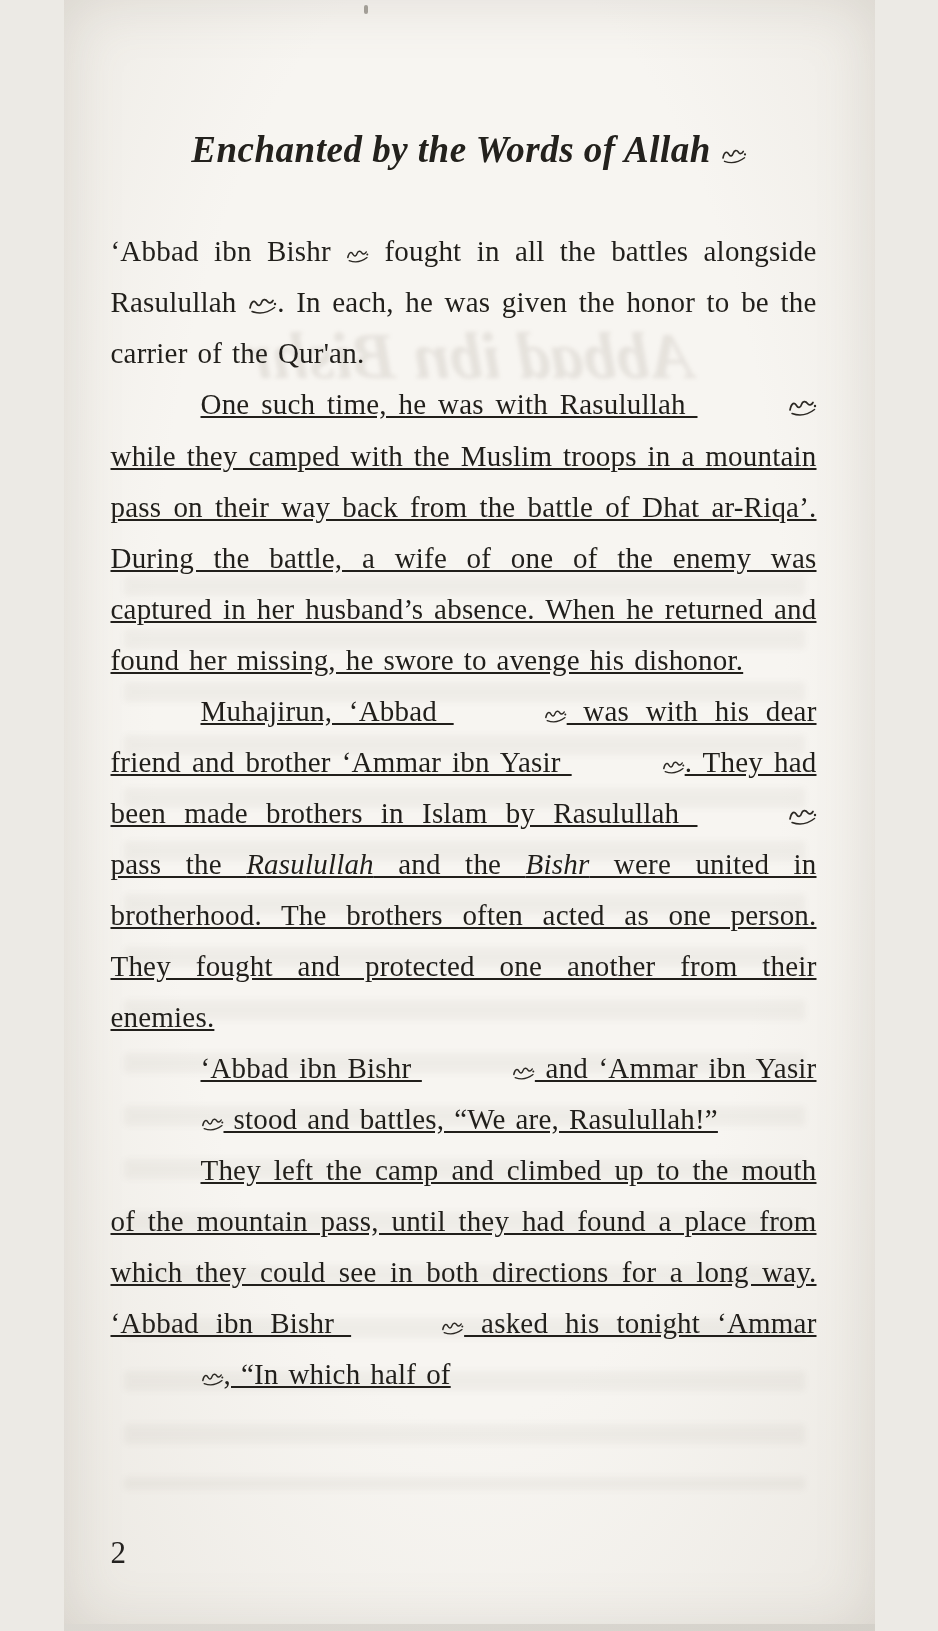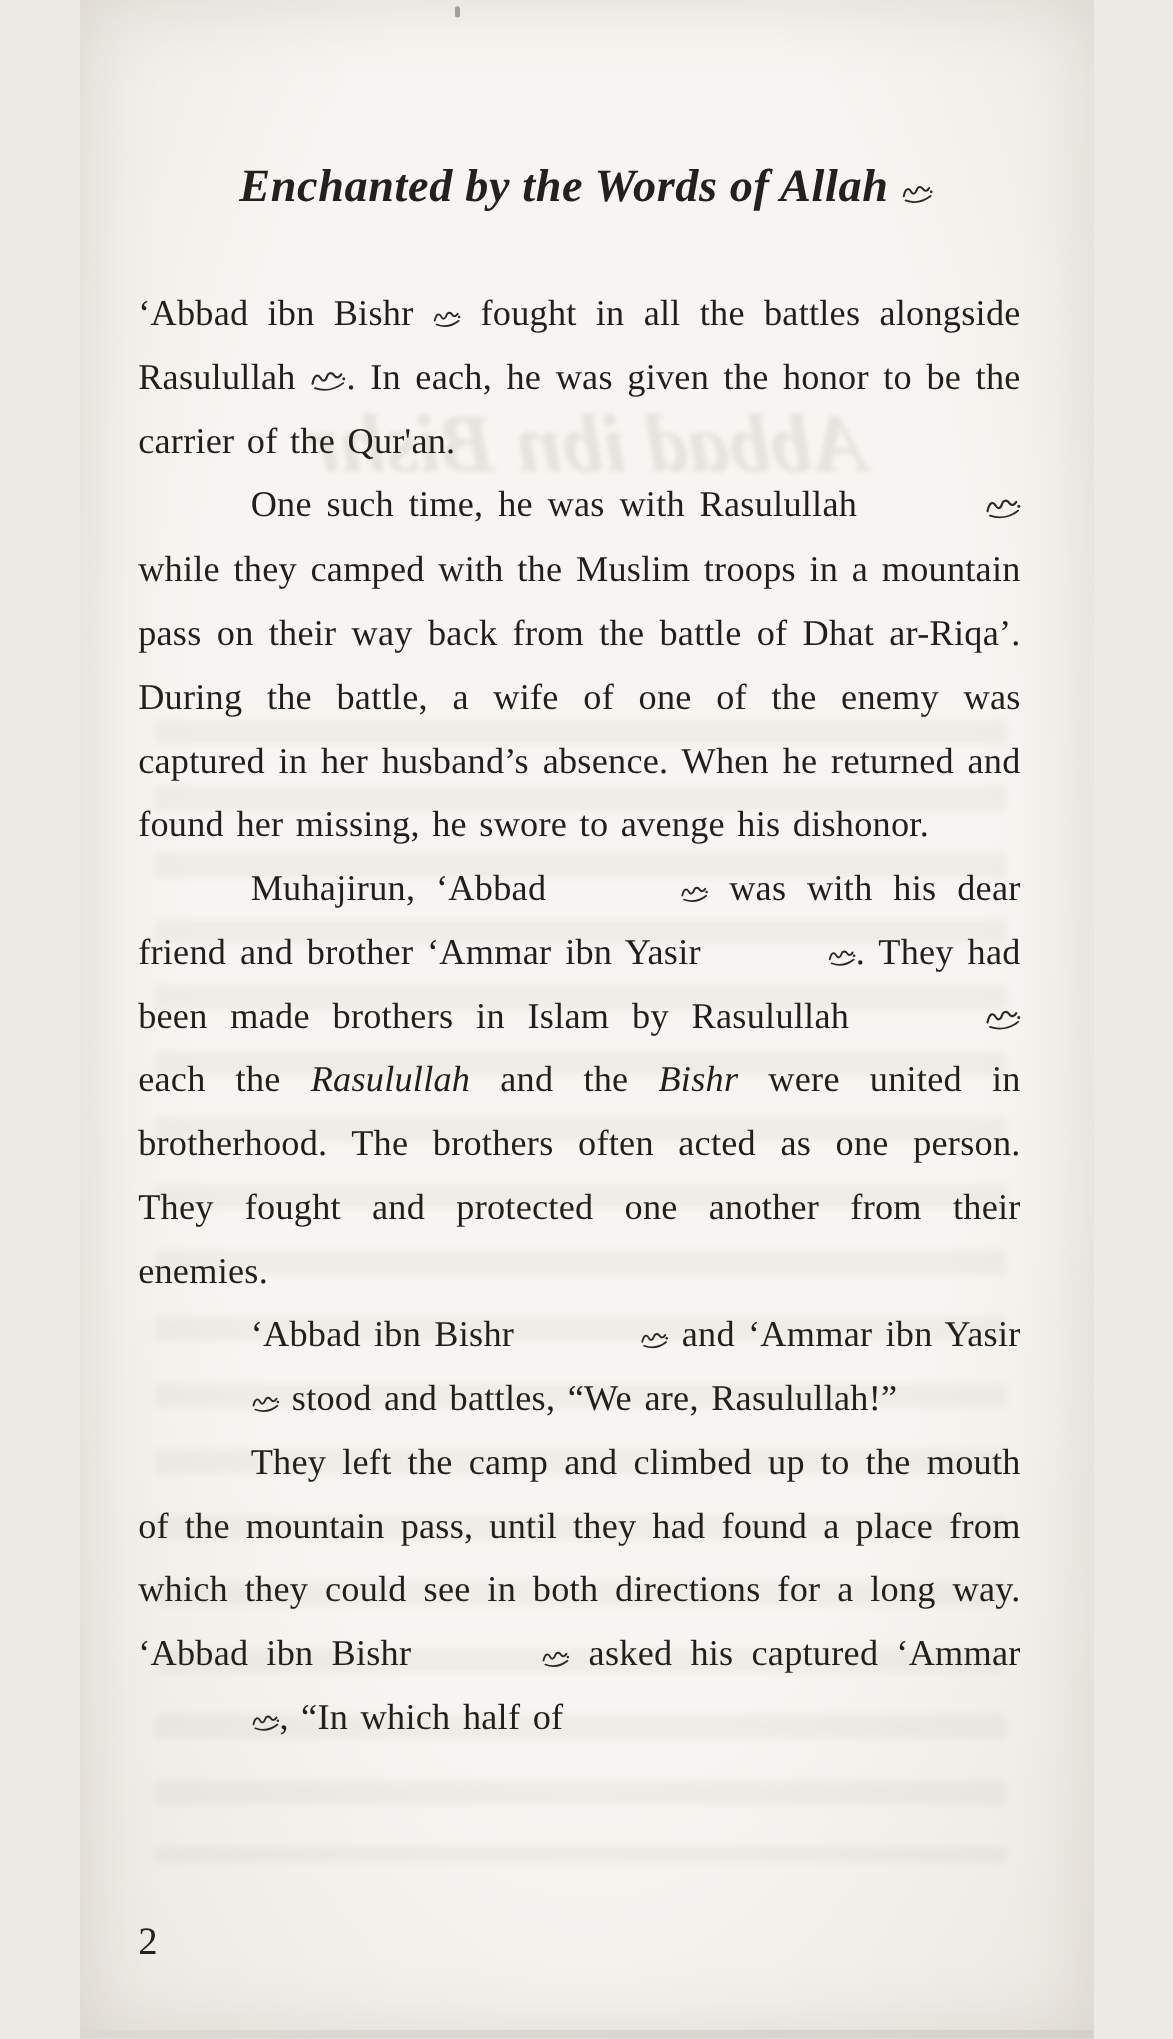--- a/index.html
+++ b/index.html
@@ -49,21 +49,21 @@
     position: relative;
     z-index: 2;
     padding: 54px 58px 0 47px;
     font-size: 29px;
     line-height: 1.76;
     text-align: justify;
     letter-spacing: 0.2px;
     word-spacing: 2.5px;
   }
   .para { margin: 0; }
-  .para.indent { text-indent: 90px; }
+  .para.indent { text-indent: 90px; text-decoration: underline; }
   .para em { font-style: italic; }
   .hon {
     display: inline-block;
     color: #2b2823;
     white-space: nowrap;
   }
   .hon-svg { display: inline-block; vertical-align: -2px; }
   .page-number {
     position: absolute;
     left: 47px;
@@ -139,35 +139,35 @@
             <path d="M3.2 12.6 C9 14.8 15.5 14 21 9.6" fill="none" stroke="currentColor" stroke-width="1.3" stroke-linecap="round"></path>
             <circle cx="21.3" cy="6.6" r="1" fill="currentColor"></circle>
           </svg></span><span> was with his dear friend and brother ‘Ammar ibn Yasir </span><span class="hon"><svg class="hon-svg" width="23" height="15" viewBox="0 0 23 15">
             <path d="M1.8 9.5 C3 3.8 5.5 3.4 7 6.3 C8.2 8.8 10.2 8.4 11 5.6 C11.9 2.7 14.3 2.4 15.8 4.8 C17 6.7 19 6.2 20.2 4" fill="none" stroke="currentColor" stroke-width="1.5" stroke-linecap="round"></path>
             <path d="M3.2 12.6 C9 14.8 15.5 14 21 9.6" fill="none" stroke="currentColor" stroke-width="1.3" stroke-linecap="round"></path>
             <circle cx="21.3" cy="6.6" r="1" fill="currentColor"></circle>
           </svg></span><span>. They had been made brothers in Islam by Rasulullah </span><span class="hon"><svg class="hon-svg" width="29" height="18" viewBox="0 0 29 18">
             <path d="M2 12 C3.5 4.5 6.5 4 8.5 7.5 C10 10.5 12.5 10 13.5 6.5 C14.5 3 17.5 2.5 19.5 5.5 C21 7.8 23.5 7.2 25 4.5" fill="none" stroke="currentColor" stroke-width="1.7" stroke-linecap="round"></path>
             <path d="M4 15.5 C11 18 19.5 17 26.5 11.5" fill="none" stroke="currentColor" stroke-width="1.5" stroke-linecap="round"></path>
             <circle cx="27" cy="8" r="1.2" fill="currentColor"></circle>
-          </svg></span><span> each the </span><em>Rasulullah</em><span> and the </span><em>Bishr</em><span> were united in brotherhood.  The brothers often acted as one person. They fought and protected one another from their enemies.</span></p>
+          </svg></span><span> pass the </span><em>Rasulullah</em><span> and the </span><em>Bishr</em><span> were united in brotherhood.  The brothers often acted as one person. They fought and protected one another from their enemies.</span></p>
       <p class="para indent"><span>‘Abbad ibn Bishr </span><span class="hon"><svg class="hon-svg" width="23" height="15" viewBox="0 0 23 15">
             <path d="M1.8 9.5 C3 3.8 5.5 3.4 7 6.3 C8.2 8.8 10.2 8.4 11 5.6 C11.9 2.7 14.3 2.4 15.8 4.8 C17 6.7 19 6.2 20.2 4" fill="none" stroke="currentColor" stroke-width="1.5" stroke-linecap="round"></path>
             <path d="M3.2 12.6 C9 14.8 15.5 14 21 9.6" fill="none" stroke="currentColor" stroke-width="1.3" stroke-linecap="round"></path>
             <circle cx="21.3" cy="6.6" r="1" fill="currentColor"></circle>
           </svg></span><span> and ‘Ammar ibn Yasir </span><span class="hon"><svg class="hon-svg" width="23" height="15" viewBox="0 0 23 15">
             <path d="M1.8 9.5 C3 3.8 5.5 3.4 7 6.3 C8.2 8.8 10.2 8.4 11 5.6 C11.9 2.7 14.3 2.4 15.8 4.8 C17 6.7 19 6.2 20.2 4" fill="none" stroke="currentColor" stroke-width="1.5" stroke-linecap="round"></path>
             <path d="M3.2 12.6 C9 14.8 15.5 14 21 9.6" fill="none" stroke="currentColor" stroke-width="1.3" stroke-linecap="round"></path>
             <circle cx="21.3" cy="6.6" r="1" fill="currentColor"></circle>
           </svg></span><span> stood and battles, “We are, Rasulullah!”</span></p>
       <p class="para indent"><span>They left the camp and climbed up to the mouth of the mountain pass, until they had found a place from which they could see in both directions for a long way. ‘Abbad ibn Bishr </span><span class="hon"><svg class="hon-svg" width="23" height="15" viewBox="0 0 23 15">
             <path d="M1.8 9.5 C3 3.8 5.5 3.4 7 6.3 C8.2 8.8 10.2 8.4 11 5.6 C11.9 2.7 14.3 2.4 15.8 4.8 C17 6.7 19 6.2 20.2 4" fill="none" stroke="currentColor" stroke-width="1.5" stroke-linecap="round"></path>
             <path d="M3.2 12.6 C9 14.8 15.5 14 21 9.6" fill="none" stroke="currentColor" stroke-width="1.3" stroke-linecap="round"></path>
             <circle cx="21.3" cy="6.6" r="1" fill="currentColor"></circle>
-          </svg></span><span> asked his captured ‘Ammar </span><span class="hon"><svg class="hon-svg" width="23" height="15" viewBox="0 0 23 15">
+          </svg></span><span> asked his tonight ‘Ammar </span><span class="hon"><svg class="hon-svg" width="23" height="15" viewBox="0 0 23 15">
             <path d="M1.8 9.5 C3 3.8 5.5 3.4 7 6.3 C8.2 8.8 10.2 8.4 11 5.6 C11.9 2.7 14.3 2.4 15.8 4.8 C17 6.7 19 6.2 20.2 4" fill="none" stroke="currentColor" stroke-width="1.5" stroke-linecap="round"></path>
             <path d="M3.2 12.6 C9 14.8 15.5 14 21 9.6" fill="none" stroke="currentColor" stroke-width="1.3" stroke-linecap="round"></path>
             <circle cx="21.3" cy="6.6" r="1" fill="currentColor"></circle>
           </svg></span><span>, “In which half of</span></p>
     </div>
 
   <div class="page-number">2</div>
 
 </div>
 

